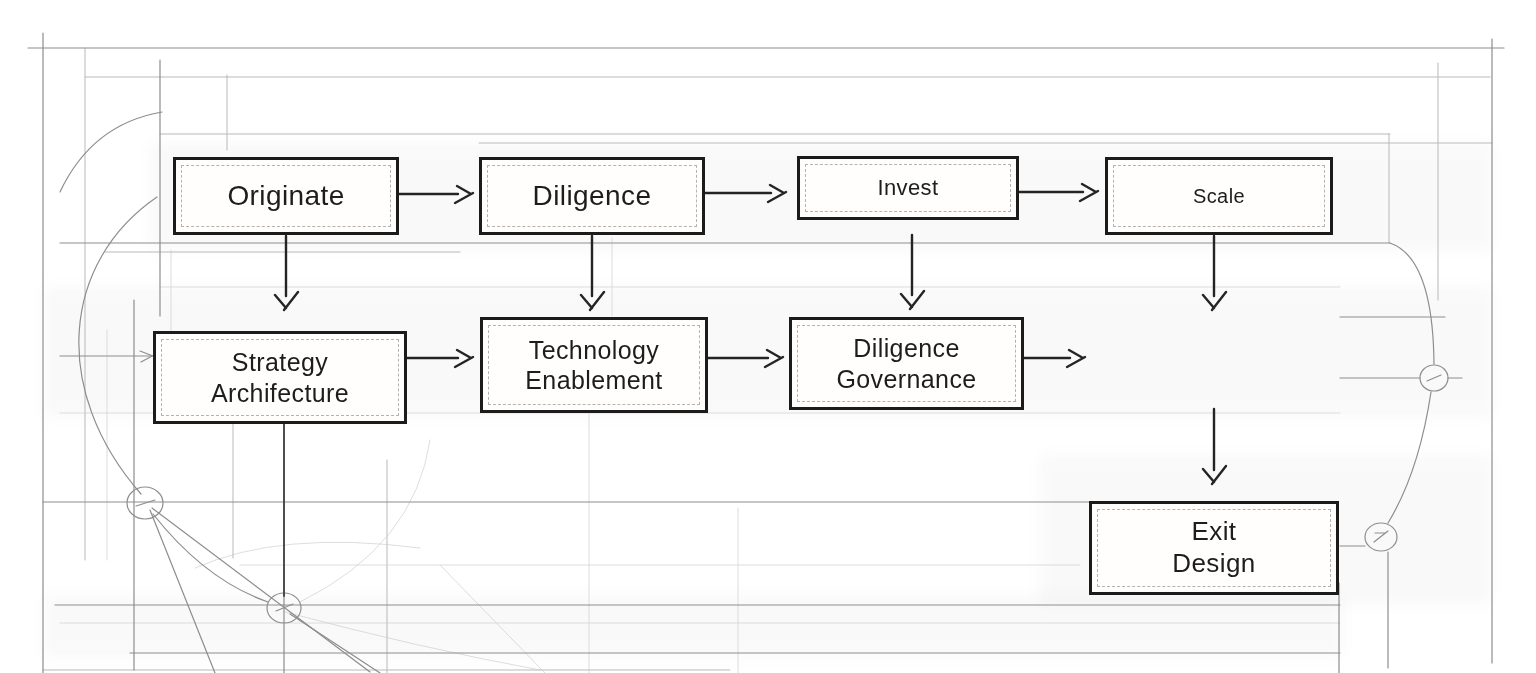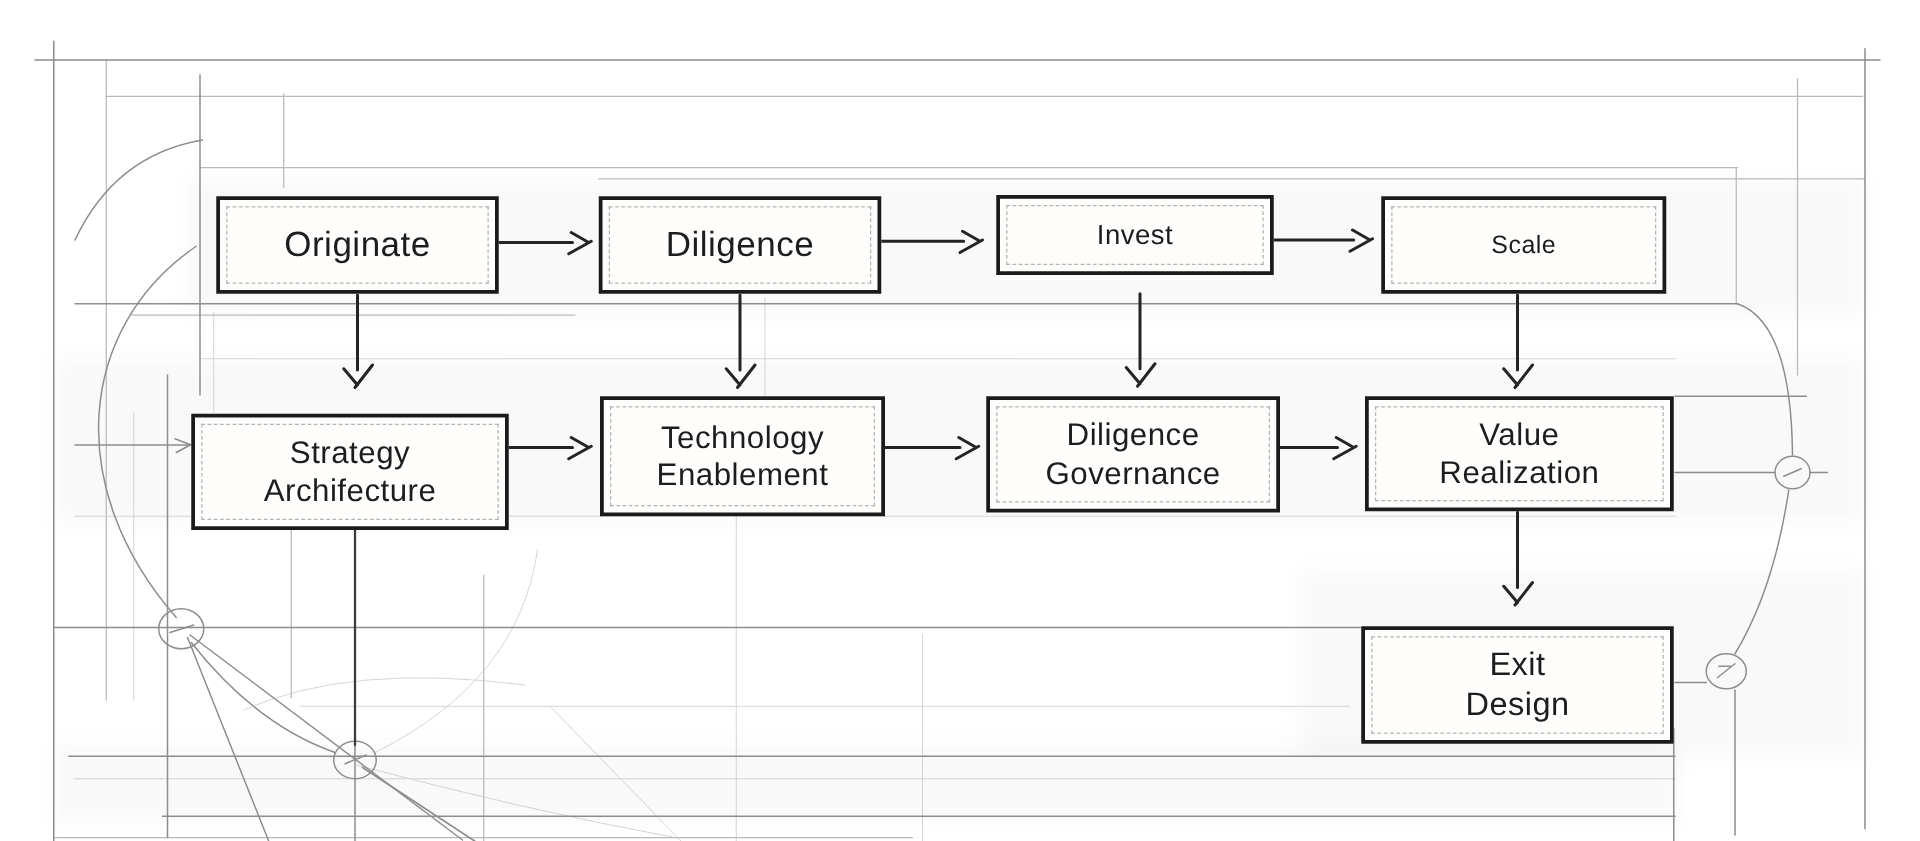--- a/index.html
+++ b/index.html
@@ -150,23 +150,19 @@
 Archifecture</span>
   </div>
   <div class="node fs25" style="left:480px;top:317px;width:228px;height:96px">
     <span class="lbl">Technology
 Enablement</span>
   </div>
   <div class="node fs25" style="left:789px;top:317px;width:235px;height:93px">
     <span class="lbl">Diligence
 Governance</span>
   </div>
-  <div class="node fs25" style="left:1092px;top:317px;width:247px;height:92px">
-    <span class="lbl">Value
-Realization</span>
-  </div>
 
   <div class="node fs26" style="left:1089px;top:501px;width:250px;height:94px">
     <span class="lbl">Exit
 Design</span>
   </div>
 
 </div>
 
 </body></html>

